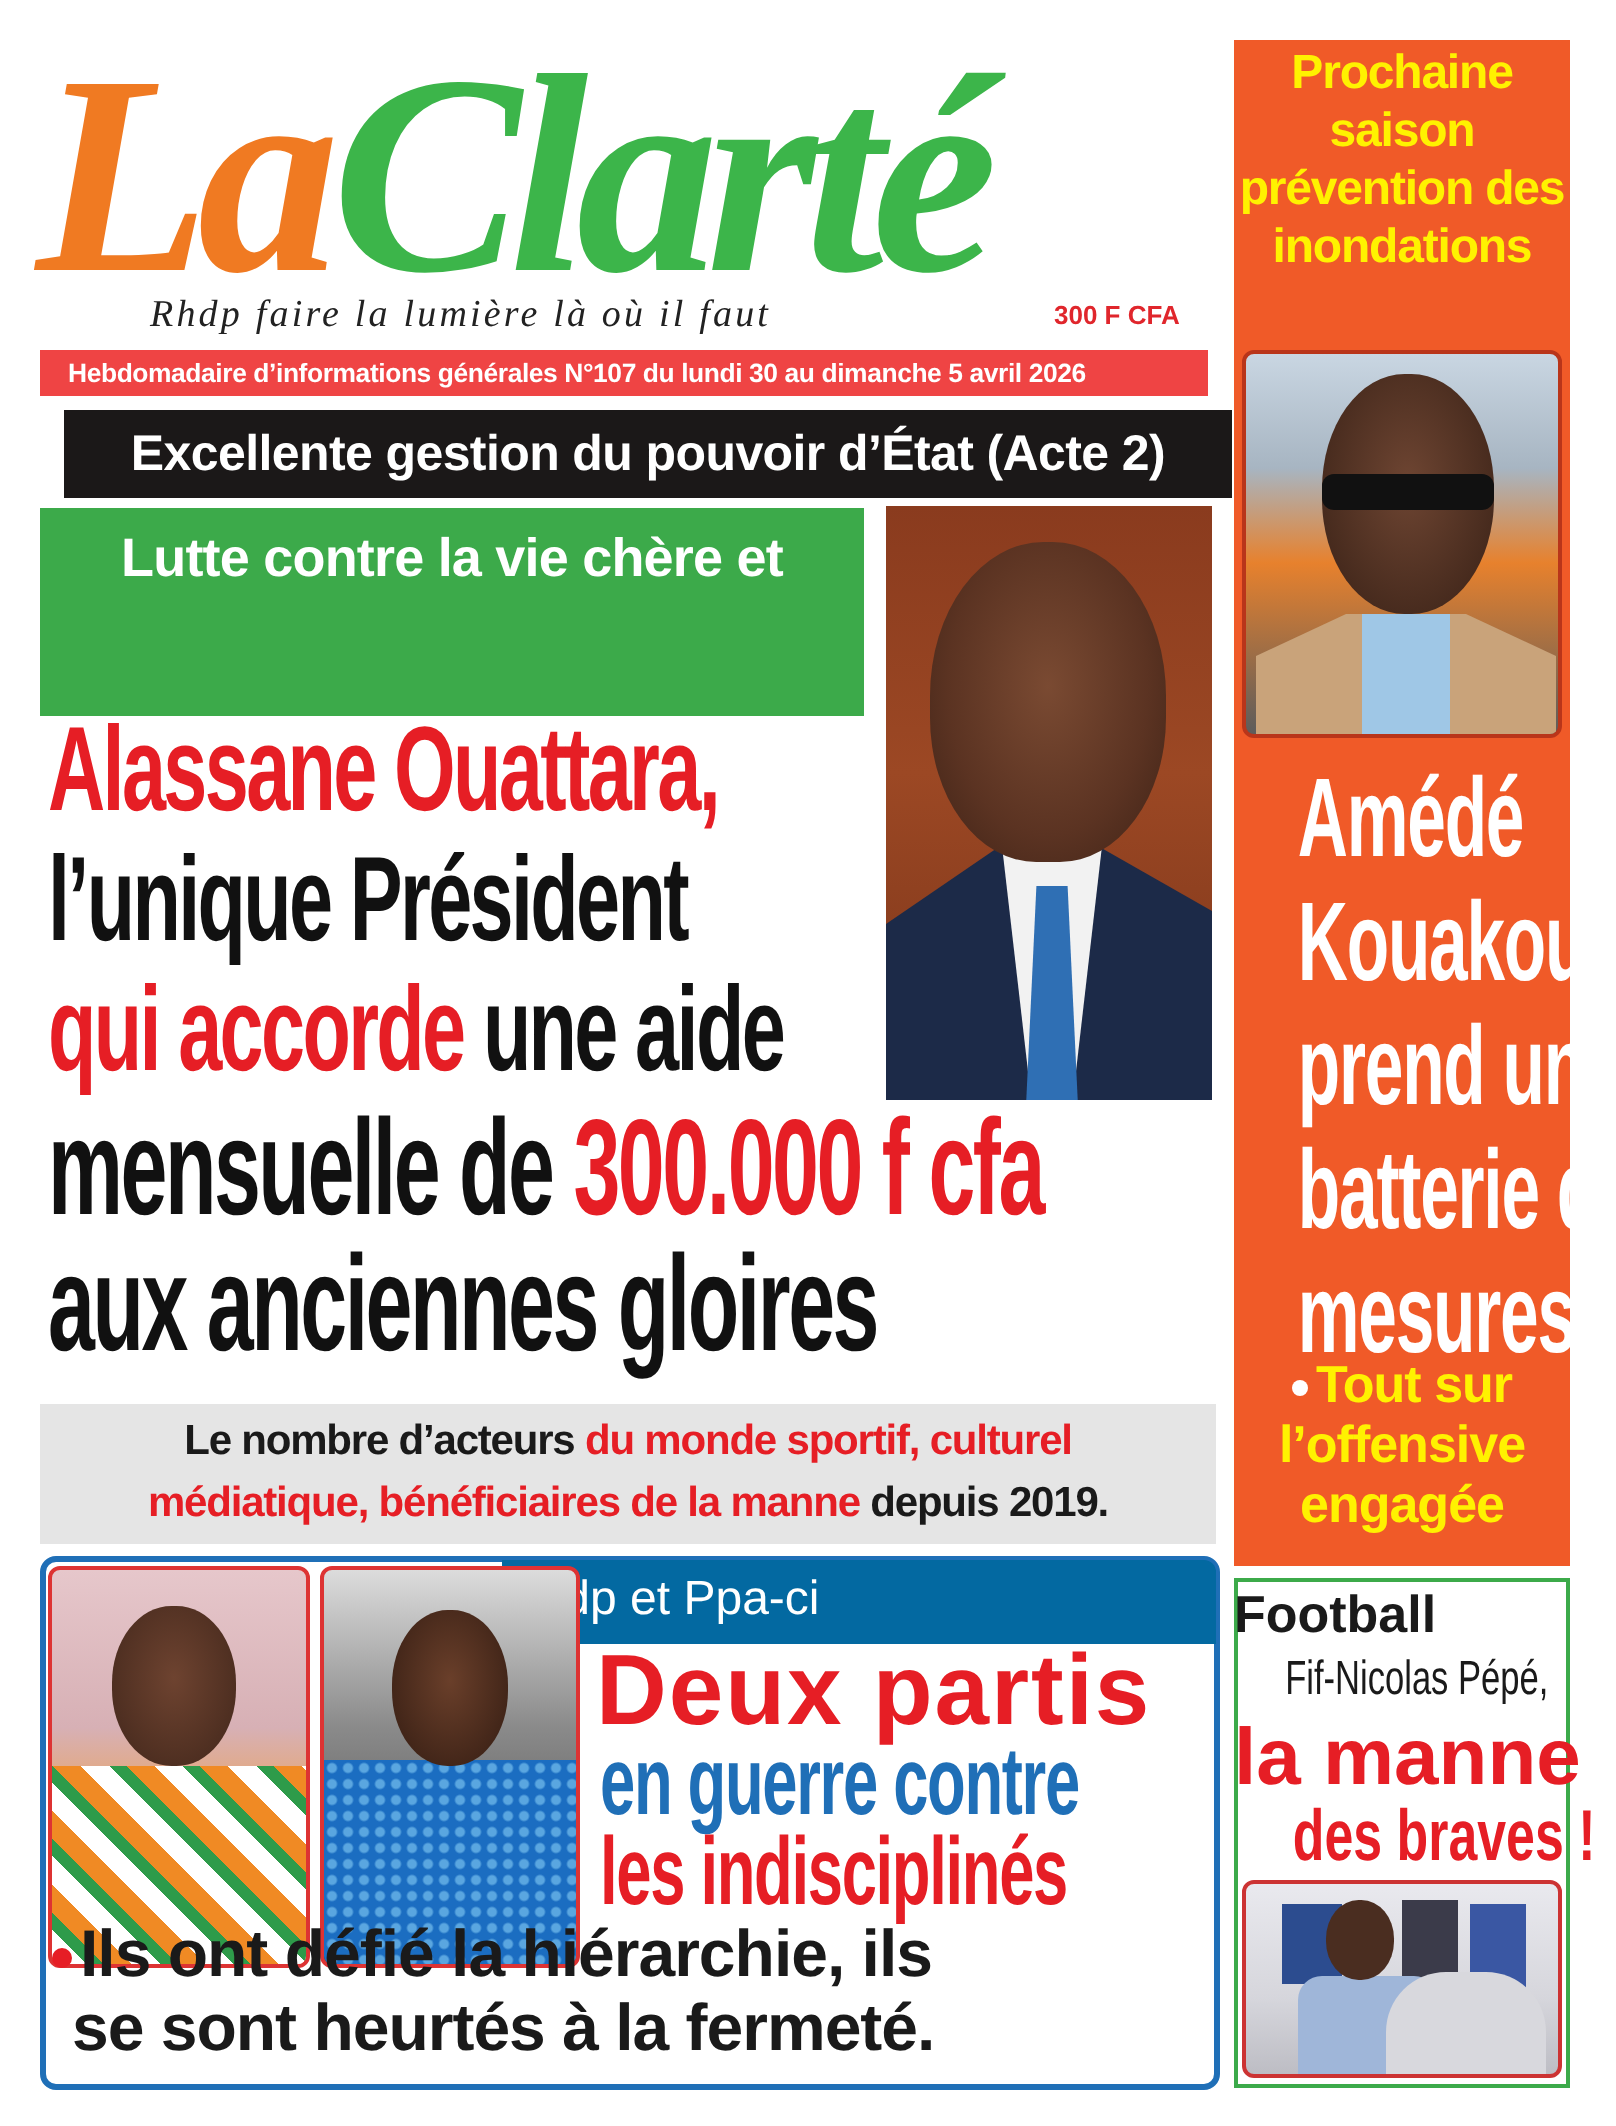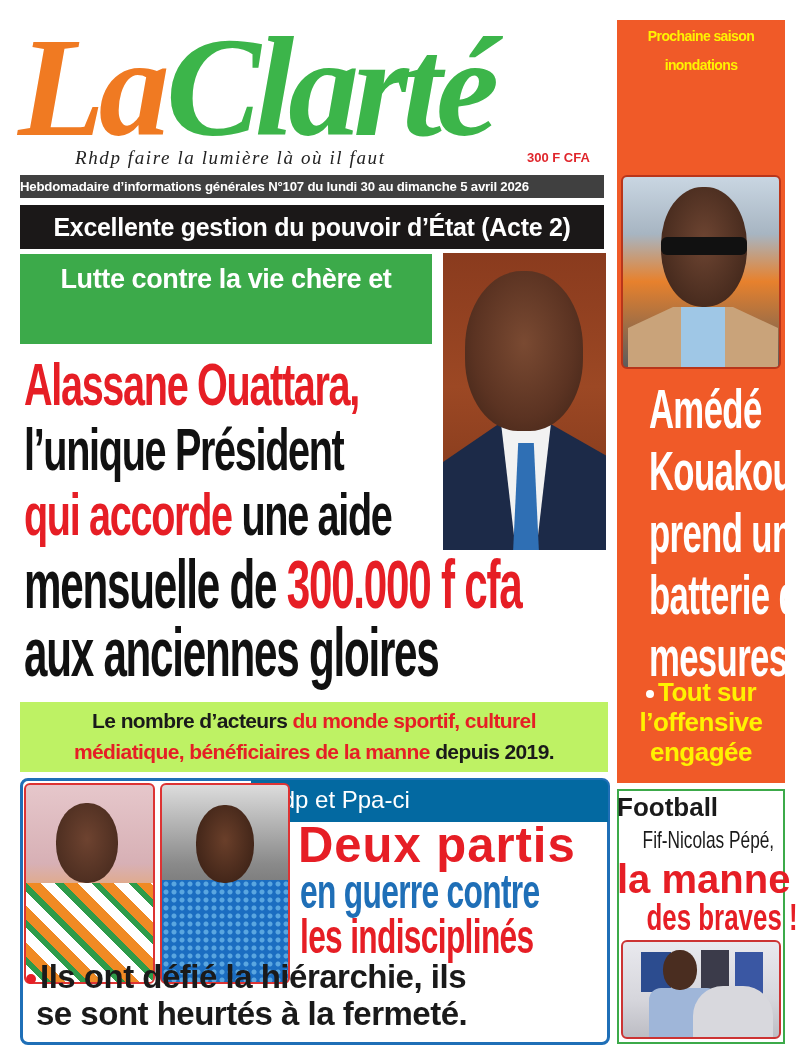--- a/index.html
+++ b/index.html
@@ -7,61 +7,61 @@
   body { position: relative; font-family: "Liberation Sans", sans-serif; }
   .abs { position: absolute; }
 
   
   .logo { left: 18px; top: 22px; width: 600px; height: 130px; font-family: "Liberation Serif", serif; font-style: italic; font-weight: bold; white-space: nowrap; }
   .logo .la { position: absolute; left: 0; top: 0; font-size: 142px; line-height: 130px; color: #f07a22; letter-spacing: -6px; }
   .logo .clarte { position: absolute; left: 148px; top: 0; font-size: 142px; line-height: 130px; color: #3cb54a; letter-spacing: -6px; }
   .tagline { left: 75px; top: 147px; font-family: "Liberation Serif", serif; font-style: italic; font-size: 19px; color: #222; letter-spacing: 1.6px; }
   .price { left: 527px; top: 150px; font-size: 13px; font-weight: bold; color: #e0262c; }
 
-  .issue-bar { left: 20px; top: 175px; width: 584px; height: 23px; background: #404040; color: #fff; font-size: 13.2px; font-weight: bold; line-height: 23px; padding-left: 0; white-space: nowrap; letter-spacing: -0.2px; }
-  .kicker-black { left: 20px; top: 205px; width: 584px; height: 44px; background: #1b1818; color: #fff; font-size: 25px; font-weight: bold; line-height: 44px; text-align: center; white-space: nowrap; letter-spacing: -0.3px; }
+  .issue-bar { left: 20px; top: 175px; width: 584px; height: 23px; background: #ef4444; color: #fff; font-size: 13.2px; font-weight: bold; line-height: 23px; padding-left: 14px; white-space: nowrap; letter-spacing: -0.2px; }
+  .kicker-black { left: 32px; top: 205px; width: 584px; height: 44px; background: #1b1818; color: #fff; font-size: 25px; font-weight: bold; line-height: 44px; text-align: center; white-space: nowrap; letter-spacing: -0.3px; }
 
-  .kicker-green { left: 20px; top: 254px; width: 412px; height: 90px; background: #3caa4a; color: #fff; font-size: 27px; font-weight: bold; line-height: 38px; text-align: center; padding-top: 6px; letter-spacing: -0.4px; }
+  .kicker-green { left: 20px; top: 254px; width: 412px; height: 104px; background: #3caa4a; color: #fff; font-size: 27px; font-weight: bold; line-height: 38px; text-align: center; padding-top: 6px; letter-spacing: -0.4px; }
 
   .photo-main { left: 443px; top: 253px; width: 163px; height: 297px; background: linear-gradient(180deg, #8a3b1e 0%, #9c4824 45%, #7a3419 100%); overflow: hidden; }
   .photo-main .face { position: absolute; left: 22px; top: 18px; width: 118px; height: 160px; background: radial-gradient(ellipse at 50% 45%, #7a4a32 0%, #5b3322 60%, #3d2216 100%); border-radius: 48% 48% 45% 45%; }
   .photo-main .suit { position: absolute; left: 0; top: 170px; width: 163px; height: 130px; background: #1c2a48; clip-path: polygon(0 30%, 35% 0, 65% 0, 100% 25%, 100% 100%, 0 100%); }
   .photo-main .shirt { position: absolute; left: 58px; top: 170px; width: 50px; height: 130px; background: #f2f2f2; clip-path: polygon(0 0, 100% 0, 70% 100%, 30% 100%); }
   .photo-main .tie { position: absolute; left: 70px; top: 190px; width: 26px; height: 110px; background: #2f6fb4; clip-path: polygon(20% 0, 80% 0, 100% 100%, 0 100%); }
 
   .headline { left: 24px; white-space: nowrap; font-weight: bold; font-family: "Liberation Sans Narrow", "Liberation Sans", sans-serif; letter-spacing: -2px; transform-origin: left top; }
   .h1 { top: 353px; font-size: 60px; line-height: 64px; color: #e61e25; transform: scaleX(0.66); }
   .h2 { top: 418px; font-size: 60px; line-height: 64px; color: #111; transform: scaleX(0.66); }
   .h3 { top: 483px; font-size: 60px; line-height: 64px; color: #111; transform: scaleX(0.66); }
   .h4 { top: 549px; font-size: 68px; line-height: 70px; color: #111; transform: scaleX(0.62); }
   .h5 { top: 617px; font-size: 68px; line-height: 70px; color: #111; transform: scaleX(0.62); }
   .red { color: #e61e25; }
 
-  .yellow-box { left: 20px; top: 702px; width: 588px; height: 70px; background: #bef264; font-size: 21px; font-weight: bold; line-height: 31px; text-align: center; padding-top: 3px; letter-spacing: -0.6px; color: #1a1a1a; }
+  .yellow-box { left: 20px; top: 702px; width: 588px; height: 70px; background: #e5e5e5; font-size: 21px; font-weight: bold; line-height: 31px; text-align: center; padding-top: 3px; letter-spacing: -0.6px; color: #1a1a1a; }
 
   .blue-box { left: 20px; top: 778px; width: 590px; height: 267px; border: 3px solid #1f6fb7; border-radius: 8px; background: #fff; }
   .blue-head { left: 251px; top: 780px; width: 357px; height: 42px; background: #0369a1; color: #fff; font-size: 24px; font-weight: normal; line-height: 40px; text-align: left; border-radius: 0 6px 0 0; }
   .photo-a { left: 24px; top: 783px; width: 131px; height: 201px; border: 2px solid #d33; border-radius: 6px; overflow: hidden; background: linear-gradient(180deg, #e6c7cb 0%, #d7b0b5 40%, #f2a040 70%, #f7f7f7 100%); }
   .photo-a .face { position: absolute; left: 30px; top: 18px; width: 62px; height: 80px; border-radius: 48%; background: radial-gradient(ellipse at 50% 45%, #6e4330 0%, #4a2c1f 80%); }
   .photo-a .robe { position: absolute; left: 0; top: 98px; width: 131px; height: 110px; background: repeating-linear-gradient(45deg, #f08a24 0 10px, #ffffff 10px 20px, #2e9b4a 20px 26px); }
   .photo-b { left: 160px; top: 783px; width: 130px; height: 201px; border: 2px solid #d33; border-radius: 6px; overflow: hidden; background: linear-gradient(180deg, #dcdcdc 0%, #8a8a8a 40%, #3c3c3c 100%); }
   .photo-b .face { position: absolute; left: 34px; top: 20px; width: 58px; height: 78px; border-radius: 48%; background: radial-gradient(ellipse at 50% 45%, #6a3f2a 0%, #3e2317 80%); }
   .photo-b .shirt { position: absolute; left: 0; top: 95px; width: 130px; height: 110px; background: radial-gradient(circle, #5aa6e0 2px, #1b6dc1 3px); background-size: 8px 8px; }
 
   .deux { left: 298px; top: 818px; font-size: 50px; line-height: 54px; color: #e61e25; font-weight: bold; font-family: "Liberation Sans", sans-serif; letter-spacing: 1px; white-space: nowrap; transform: scaleX(0.98); transform-origin: left top; }
   .guerre { left: 300px; top: 868px; font-size: 48px; line-height: 48px; color: #1f6fb7; font-weight: bold; white-space: nowrap; transform: scaleX(0.66); transform-origin: left top; letter-spacing: -1px; }
   .indis { left: 300px; top: 913px; font-size: 48px; line-height: 48px; color: #e61e25; font-weight: bold; white-space: nowrap; transform: scaleX(0.66); transform-origin: left top; letter-spacing: -1px; }
   .sub { left: 26px; font-size: 33px; line-height: 38px; font-weight: bold; color: #1a1a1a; white-space: nowrap; letter-spacing: -0.5px; }
   .sub1 { top: 958px; }
   .sub2 { top: 995px; left: 36px; }
   .bullet-red { display: inline-block; width: 10px; height: 10px; border-radius: 50%; background: #e61e25; margin-right: 4px; vertical-align: middle; }
 
   
   .orange-col { left: 617px; top: 20px; width: 168px; height: 763px; background: #f05a28; }
-  .side-head { left: 617px; top: 22px; width: 168px; color: #fff200; font-size: 14px; font-weight: bold; line-height: 29px; text-align: center; letter-spacing: -0.6px; }
+  .side-head { left: 617px; top: 22px; width: 168px; color: #fff200; font-size: 24px; font-weight: bold; line-height: 29px; text-align: center; letter-spacing: -0.6px; }
   .side-photo { left: 621px; top: 175px; width: 160px; height: 194px; border: 2px solid #b9351a; border-radius: 6px; overflow: hidden; background: linear-gradient(180deg, #c9d6e2 0%, #a7b5c2 30%, #e7812d 55%, #5c5c5c 100%); }
   .side-photo .face { position: absolute; left: 38px; top: 10px; width: 86px; height: 120px; border-radius: 48%; background: radial-gradient(ellipse at 50% 45%, #6e4532 0%, #40261a 85%); }
   .side-photo .glasses { position: absolute; left: 38px; top: 60px; width: 86px; height: 18px; background: #111; border-radius: 6px; }
   .side-photo .jacket { position: absolute; left: 5px; top: 130px; width: 150px; height: 70px; background: #c9a37a; clip-path: polygon(0 30%, 30% 0, 70% 0, 100% 30%, 100% 100%, 0 100%); }
   .side-photo .collar { position: absolute; left: 58px; top: 130px; width: 44px; height: 70px; background: #9fc7e6; }
   .side-main { left: 617px; top: 378px; width: 168px; color: #fff; font-size: 56px; line-height: 62px; font-weight: bold; text-align: center; white-space: nowrap; letter-spacing: -1px; }
   .side-main div { transform: scaleX(0.62); transform-origin: center top; }
   .side-sub { left: 617px; top: 677px; width: 168px; color: #fff200; font-size: 26px; line-height: 30px; font-weight: bold; text-align: center; letter-spacing: -0.5px; }
   .side-sub .dot { display: inline-block; width: 8px; height: 8px; border-radius: 50%; background: #fff; vertical-align: middle; margin-right: 4px; }
 
@@ -125,20 +125,21 @@
 </div>
 <div class="abs deux">Deux partis</div>
 <div class="abs guerre">en guerre contre</div>
 <div class="abs indis">les indisciplinés</div>
 <div class="abs sub sub1"><span class="bullet-red"></span><span>Ils ont défié la hiérarchie, ils</span></div>
 <div class="abs sub sub2">se sont heurtés à la fermeté.</div>
 
 <div class="abs orange-col"></div>
 <div class="abs side-head">
   <div>Prochaine saison</div>
+  <div>prévention des</div>
   <div>inondations</div>
 </div>
 <div class="abs side-photo" title="Amédé Kouakou wearing sunglasses">
   <div class="jacket"></div>
   <div class="collar"></div>
   <div class="face"></div>
   <div class="glasses"></div>
 </div>
 <div class="abs side-main">
   <div>Amédé</div>

